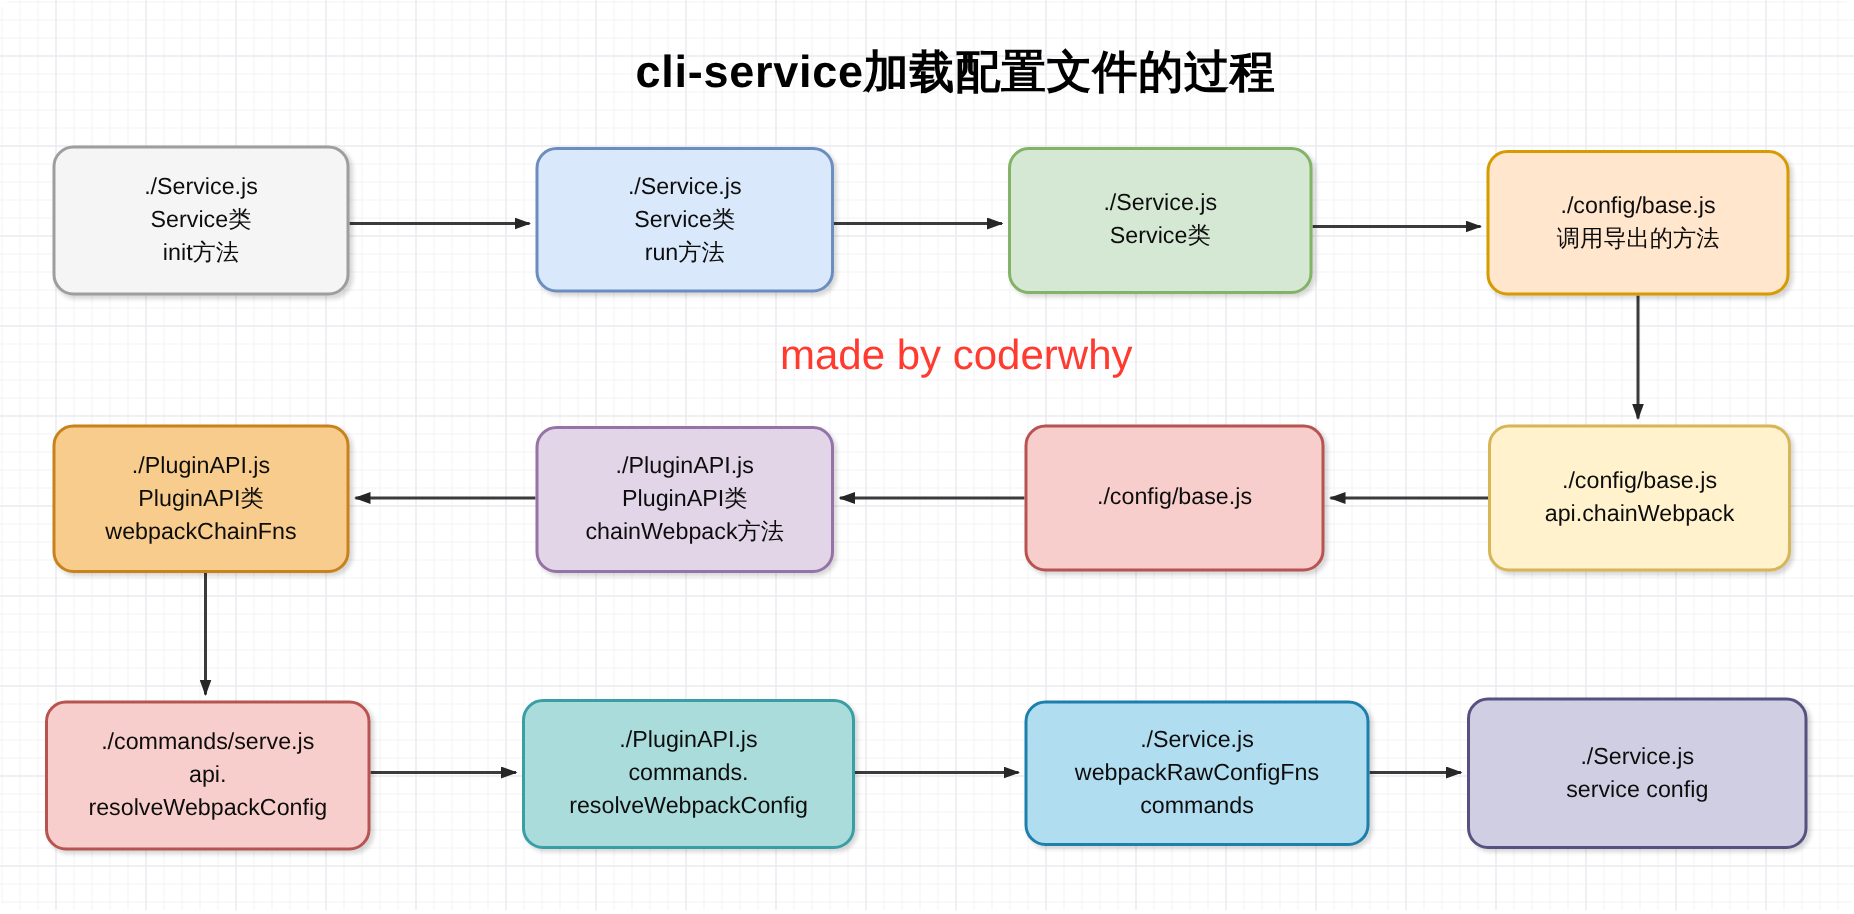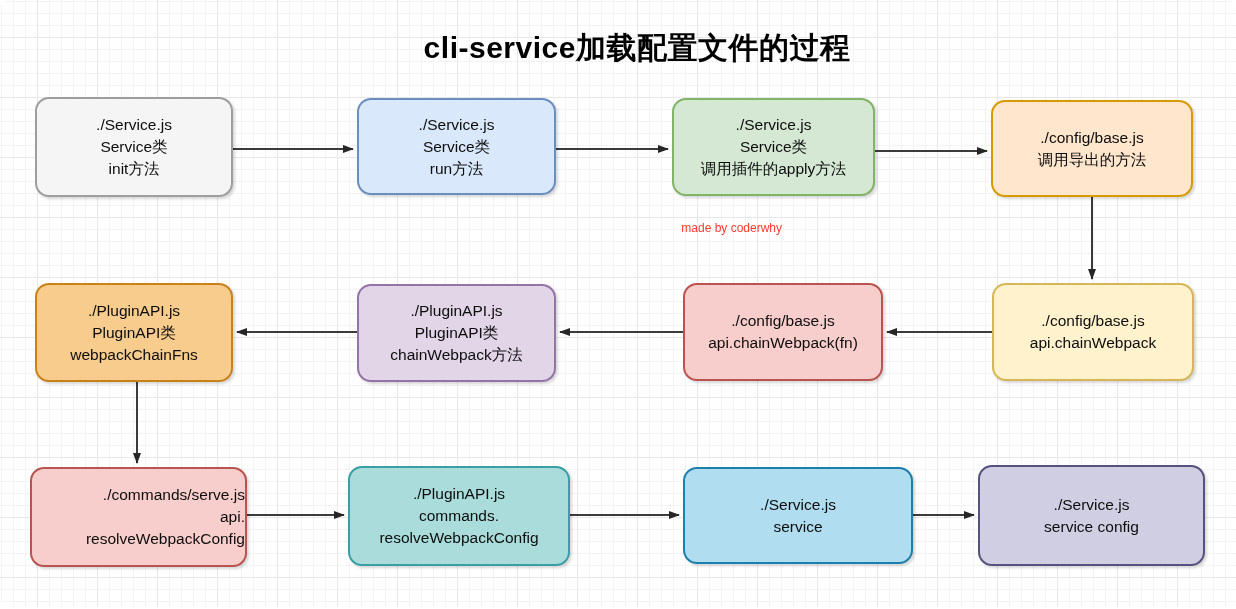--- a/index.html
+++ b/index.html
@@ -33,22 +33,22 @@
     font-size: 30px;
     font-weight: bold;
     color: #000000;
     letter-spacing: 0.5px;
   }
   .watermark {
     position: absolute;
     top: 221px;
     left: 520px;
     width: 262px;
-    text-align: right;
-    font-size: 12px;
+    text-align: left;
+    font-size: 28px;
     color: #ff3b30;
   }
   .node {
     position: absolute;
     box-sizing: border-box;
     border: 2px solid #999;
     border-radius: 14px;
     display: flex;
     flex-direction: column;
     align-items: center;
@@ -72,21 +72,21 @@
   .theme-lavender { background: #d0cee2; border-color: #56517e; }
 
   .n1  { left: 35px;  top: 97px;  width: 198px; height: 100px; }
   .n2  { left: 357px; top: 98px;  width: 199px; height: 97px; }
   .n3  { left: 672px; top: 98px;  width: 203px; height: 98px; }
   .n4  { left: 991px; top: 100px; width: 202px; height: 97px; }
   .n5  { left: 992px; top: 283px; width: 202px; height: 98px; }
   .n6  { left: 683px; top: 283px; width: 200px; height: 98px; }
   .n7  { left: 357px; top: 284px; width: 199px; height: 98px; }
   .n8  { left: 35px;  top: 283px; width: 198px; height: 99px; }
-  .n9  { left: 30px;  top: 467px; width: 217px; height: 100px; align-items: flex-end; }
+  .n9  { left: 30px;  top: 467px; width: 217px; height: 100px; }
   .n10 { left: 348px; top: 466px; width: 222px; height: 100px; }
   .n11 { left: 683px; top: 467px; width: 230px; height: 97px; }
   .n12 { left: 978px; top: 465px; width: 227px; height: 101px; }
 
   .connector-layer {
     position: absolute;
     left: 0;
     top: 0;
     pointer-events: none;
   }
@@ -126,36 +126,34 @@
 
   <div class="node n2 theme-blue">
     <div>./Service.js</div>
     <div>Service类</div>
     <div>run方法</div>
   </div>
 
   <div class="node n3 theme-green">
     <div>./Service.js</div>
     <div>Service类</div>
-    <div>调用插件的apply方法</div>
   </div>
 
   <div class="node n4 theme-peach">
     <div>./config/base.js</div>
     <div>调用导出的方法</div>
   </div>
 
   <div class="node n5 theme-yellow">
     <div>./config/base.js</div>
     <div>api.chainWebpack</div>
   </div>
 
   <div class="node n6 theme-red">
     <div>./config/base.js</div>
-    <div>api.chainWebpack(fn)</div>
   </div>
 
   <div class="node n7 theme-purple">
     <div>./PluginAPI.js</div>
     <div>PluginAPI类</div>
     <div>chainWebpack方法</div>
   </div>
 
   <div class="node n8 theme-orange">
     <div>./PluginAPI.js</div>
@@ -170,21 +168,22 @@
   </div>
 
   <div class="node n10 theme-teal">
     <div>./PluginAPI.js</div>
     <div>commands.</div>
     <div>resolveWebpackConfig</div>
   </div>
 
   <div class="node n11 theme-sky">
     <div>./Service.js</div>
-    <div>service</div>
+    <div>webpackRawConfigFns</div>
+    <div>commands</div>
   </div>
 
   <div class="node n12 theme-lavender">
     <div>./Service.js</div>
     <div>service config</div>
   </div>
 
 </div>
 
 </body></html>

